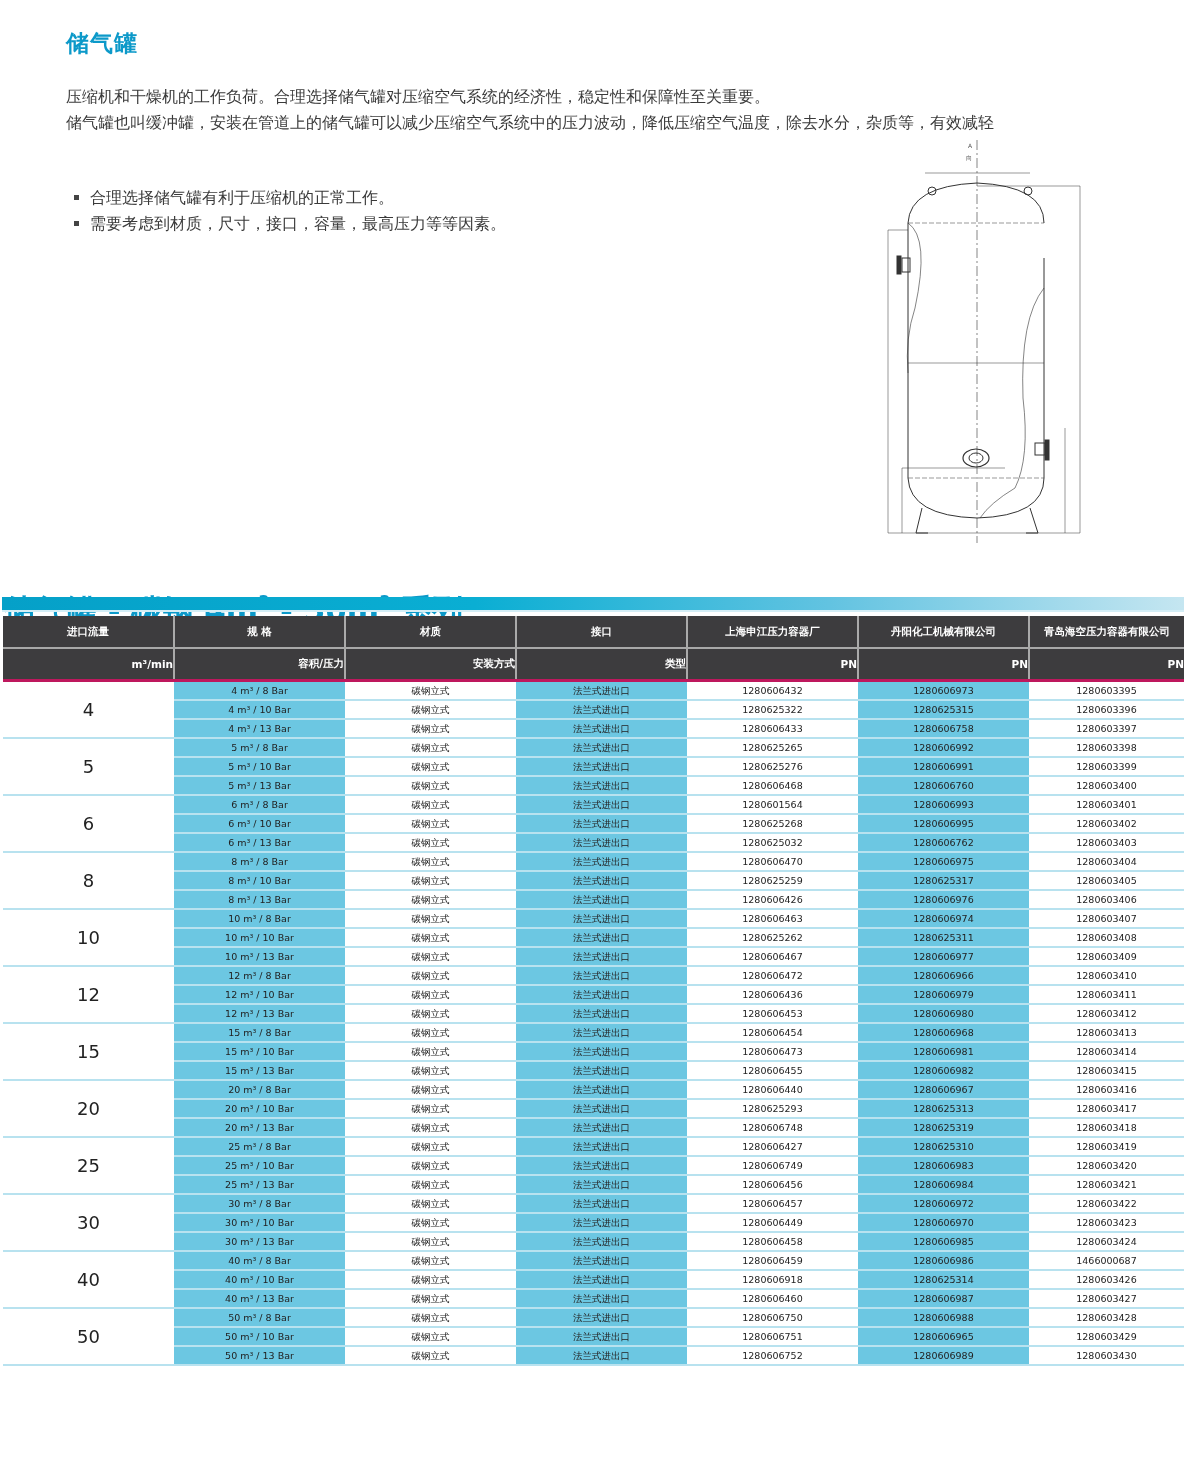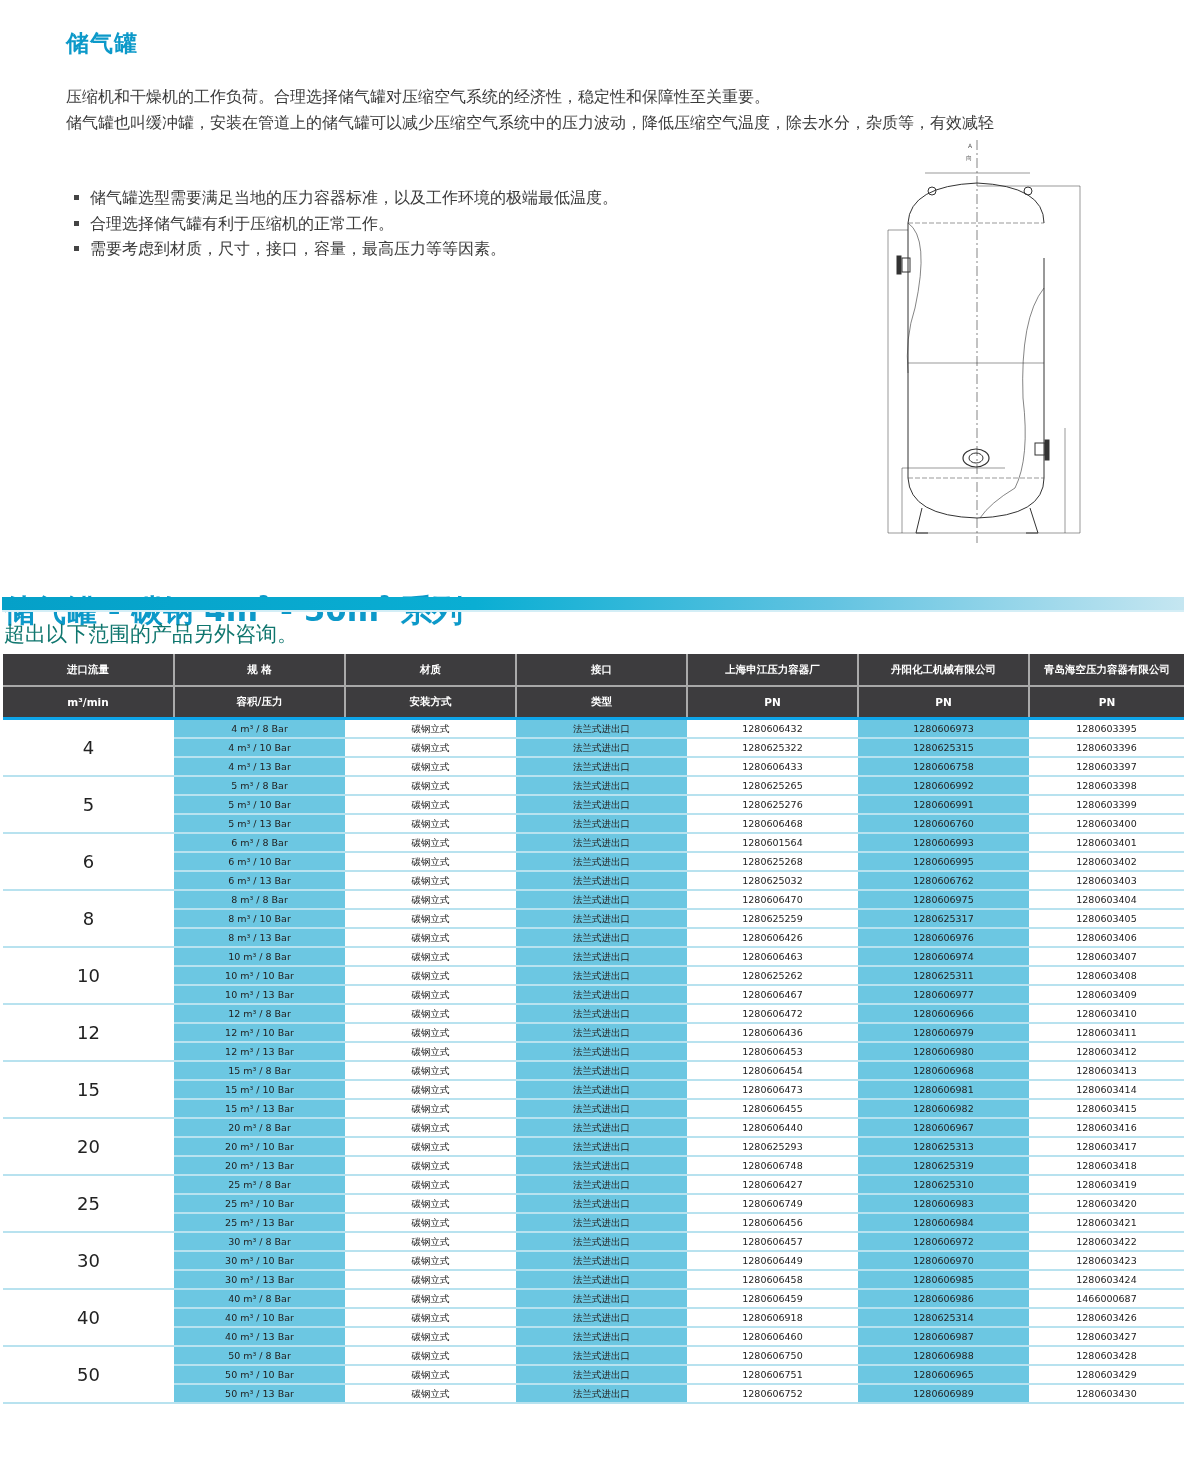--- a/index.html
+++ b/index.html
@@ -11,42 +11,41 @@
   .bullets { position: absolute; left: 72px; top: 185px; margin: 0; padding: 0; list-style: none; font-size: 16px; line-height: 25.5px; color: #3a3a3a; }
   .bullets li { position: relative; padding-left: 18px; }
   .bullets li::before { content: ""; position: absolute; left: 2px; top: 10px; width: 5px; height: 5px; background: #444; }
   .drawing { position: absolute; left: 880px; top: 138px; width: 210px; height: 405px; }
   .series-title { position: absolute; left: 4px; top: 550px; font-size: 31px; font-weight: bold; color: #0c99c9; white-space: nowrap; margin-top: 40px; }
   .series-title sup { font-size: 16px; vertical-align: 14px; }
   .grad-bar { position: absolute; left: 2px; top: 597px; width: 1182px; height: 13px;
               background: linear-gradient(90deg, #05a0c8 0%, #0aaed3 40%, #62c3e1 70%, #c5e6f1 100%); }
   .grad-bar::after { content:""; position:absolute; left:0; right:0; bottom:-2px; height:2px; background:#d4eef6; }
   .notice { position: absolute; left: 4px; top: 620px; font-size: 21px; color: #0f766e; }
-  table.spec { position: absolute; left: 3px; top: 654px; width: 1181px; border-collapse: collapse; table-layout: fixed; }
+  table.spec { position: absolute; left: 3px; top: 616px; width: 1181px; border-collapse: collapse; table-layout: fixed; }
   table.spec th { background: #3d3c3e; color: #ffffff; font-size: 10.5px; font-weight: bold; height: 31px; padding: 0; border-left: 2px solid #aaaaaa; text-align: center; }
   table.spec th:first-child { border-left: none; }
   table.spec thead tr.h1 th { border-bottom: 2px solid #a8a8a8; }
-  table.spec thead tr.h2 th { height: 30px; border-bottom: 3px solid #0ea5e9; }
+  table.spec thead tr.h2 th { height: 30px; border-bottom: 3px solid #be185d; text-align: right; }
   table.spec td { height: 17px; padding: 0; font-size: 9.5px; text-align: center; color: #222; border-bottom: 2px solid #b8e2ef; line-height: 17px; }
   table.spec td.flow { font-size: 18px; color: #222; background: #ffffff; border-bottom: 2px solid #b8e2ef; }
   td.blue { background: #6cc7e2; }
   td.white { background: #ffffff; }
 </style>
 </head>
 <body>
 
 <div class="intro-title">储气罐</div>
 
 <div class="intro-text">
   <p>压缩机和干燥机的工作负荷。合理选择储气罐对压缩空气系统的经济性，稳定性和保障性至关重要。</p>
   <p>储气罐也叫缓冲罐，安装在管道上的储气罐可以减少压缩空气系统中的压力波动，降低压缩空气温度，除去水分，杂质等，有效减轻</p>
 </div>
 
 <ul class="bullets">
-  <li>储气罐选型需要满足当地的压力容器标准，以及工作环境的极端最低温度。</li>
   <li>合理选择储气罐有利于压缩机的正常工作。</li>
   <li>需要考虑到材质，尺寸，接口，容量，最高压力等等因素。</li>
 </ul>
 
 <svg class="drawing" viewBox="0 0 210 405" xmlns="http://www.w3.org/2000/svg">
   <g fill="none" stroke="#333" stroke-width="1">
     <line x1="97" y1="2" x2="97" y2="405" stroke-dasharray="10,3,2,3" stroke-width="0.6"></line>
     <text x="88" y="10" font-size="6" fill="#555" stroke="none" font-family="DejaVu Sans, sans-serif">A</text>
     <text x="86" y="22" font-size="6" fill="#555" stroke="none" font-family="DejaVu Sans, sans-serif">向</text>
     <path d="M28,85 Q30,48 97,45 Q164,48 164,85"></path>

